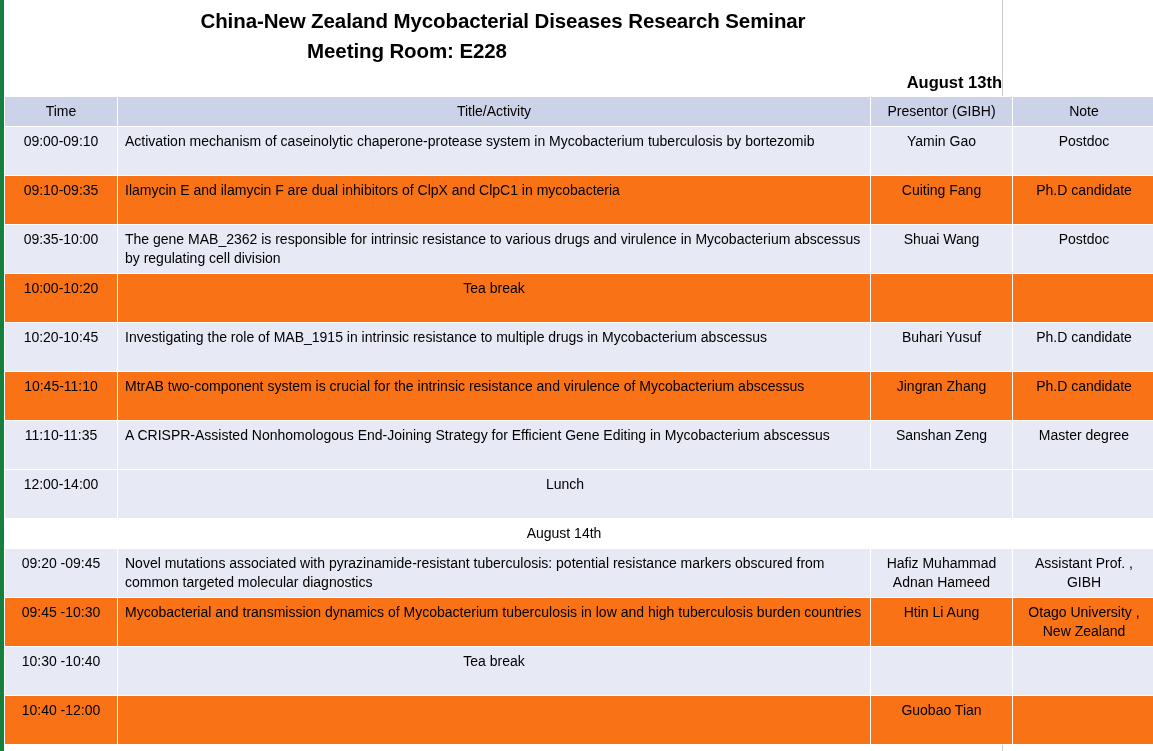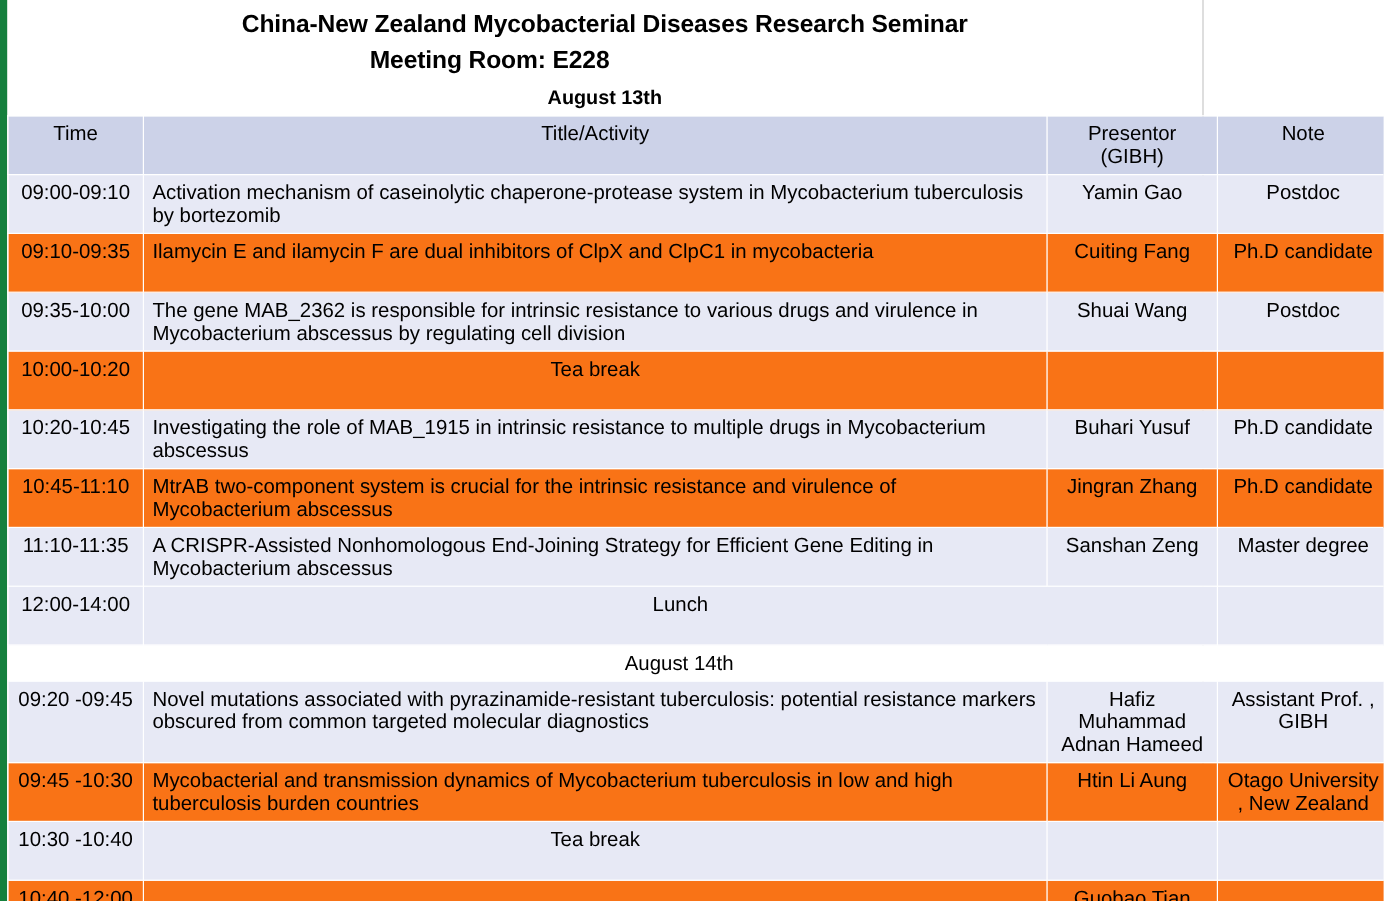--- a/index.html
+++ b/index.html
@@ -13,62 +13,62 @@
     height: 751px;
     font-family: "Liberation Sans", sans-serif;
     color: #000000;
     overflow: hidden;
   }
   #doc {
     width: 1003px;
     height: 751px;
     position: relative;
     box-sizing: border-box;
-    border-left: 6px solid #15803d;
+    border-left: 4px solid #15803d;
     border-right: 1px solid #c9c9c9;
     background: #ffffff;
   }
   .title-block {
     padding-top: 6px;
     text-align: center;
   }
   .title-line {
     font-size: 20.5px;
     font-weight: bold;
     line-height: 30px;
     letter-spacing: -0.1px;
   }
   .title-line.sub {
     
     padding-right: 192px;
   }
   .date-heading-top {
     font-size: 16.5px;
     font-weight: bold;
-    text-align: center;
+    text-align: right;
     line-height: 28px;
     padding-top: 2px;
     padding-right: 0px;
   }
   table.sched {
     width: 1151px;
     border-collapse: collapse;
     table-layout: fixed;
     margin: 0;
   }
   table.sched col.c-time  { width: 113px; }
   table.sched col.c-title { width: 753px; }
   table.sched col.c-pres  { width: 142px; }
   table.sched col.c-note  { width: 143px; }
 
   table.sched td, table.sched th {
     border: 1px solid #ffffff;
     padding: 5px 7px;
     vertical-align: top;
-    font-size: 17px;
+    font-size: 14px;
     line-height: 19px;
     font-weight: normal;
   }
   
   .sh-head { background: #ccd2e8; }
   .sh-dark { background: #f97316; }
   .sh-lite { background: #e7e9f5; }
   .sh-none { background: #ffffff; border-left-color:#ffffff; border-right-color:#ffffff;}
 
   th.hcell {

